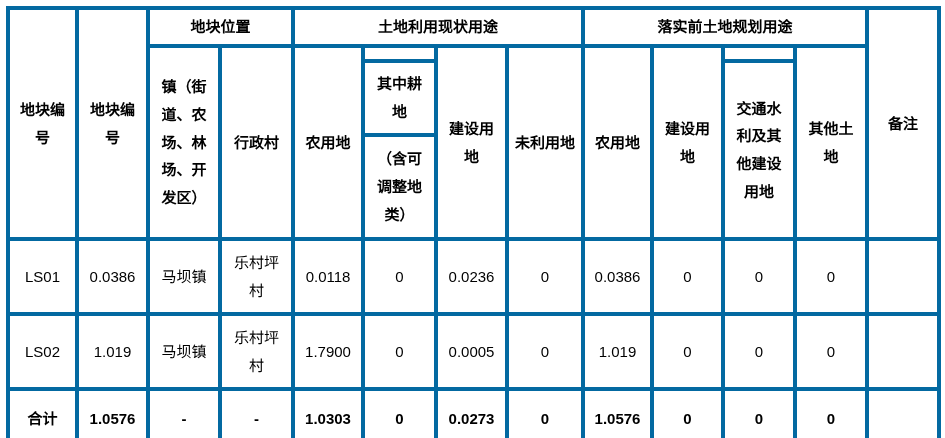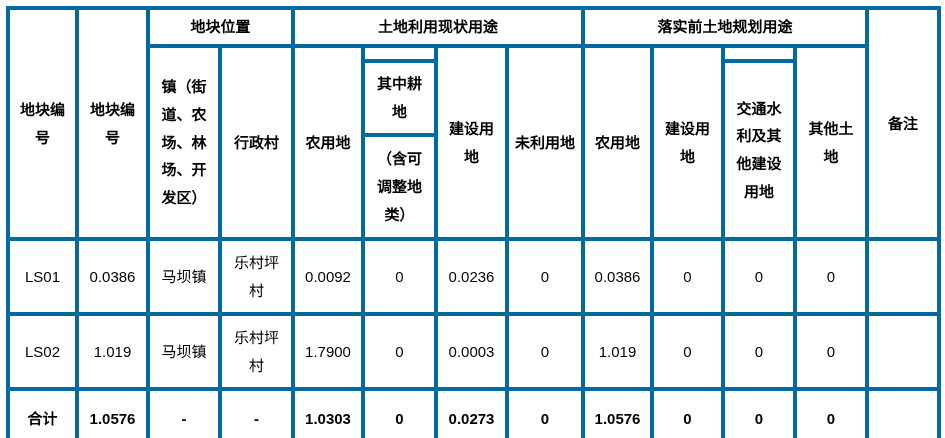--- a/index.html
+++ b/index.html
@@ -92,39 +92,39 @@
 
     <tr class="r-low">
       <th>（含可调整地类）</th>
     </tr>
 
     <tr class="r-data">
       <td>LS01</td>
       <td>0.0386</td>
       <td>马坝镇</td>
       <td>乐村坪村</td>
-      <td>0.0092</td>
+      <td>0.0118</td>
       <td>0</td>
       <td>0.0236</td>
       <td>0</td>
       <td>0.0386</td>
       <td>0</td>
       <td>0</td>
       <td>0</td>
       <td></td>
     </tr>
 
     <tr class="r-data">
       <td>LS02</td>
       <td>1.019</td>
       <td>马坝镇</td>
       <td>乐村坪村</td>
       <td>1.7900</td>
       <td>0</td>
-      <td>0.0003</td>
+      <td>0.0005</td>
       <td>0</td>
       <td>1.019</td>
       <td>0</td>
       <td>0</td>
       <td>0</td>
       <td></td>
     </tr>
 
     <tr class="r-total">
       <td>合计</td>

